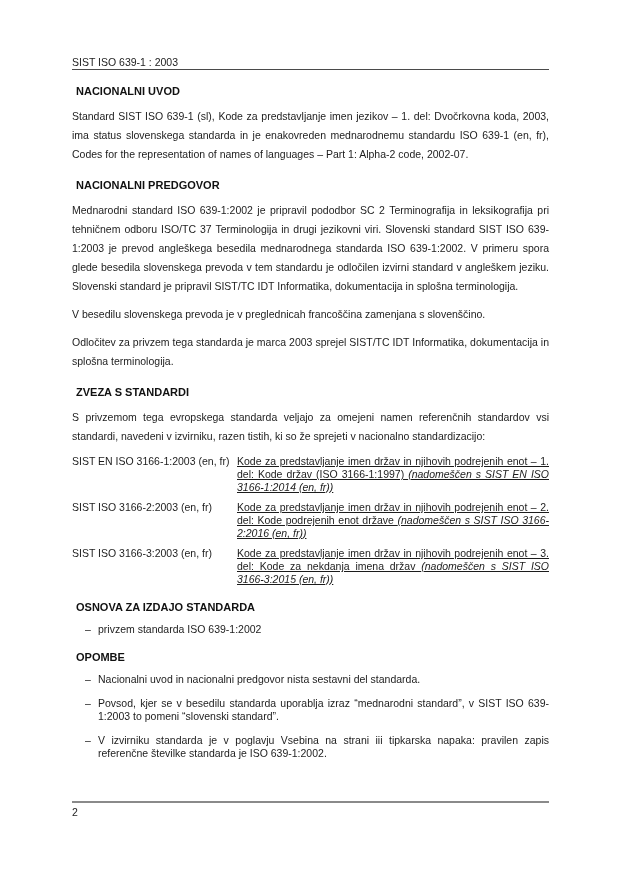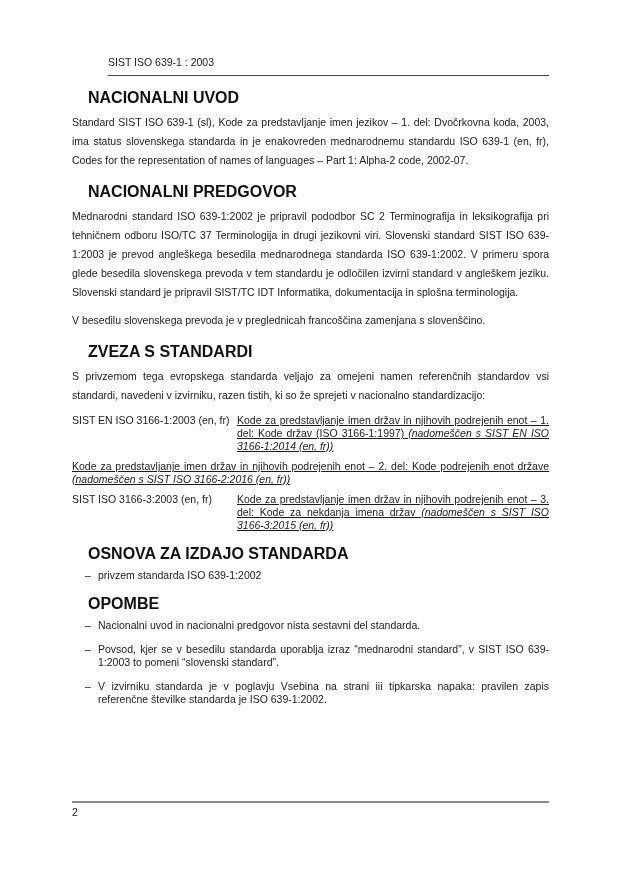--- a/index.html
+++ b/index.html
@@ -24,30 +24,28 @@
   }
   .content {
     position: absolute;
     left: 72px;
     top: 56px;
     width: 477px;
   }
   .doc-header {
     font-size: 10.5px;
     line-height: 13px;
-    padding-bottom: 6px;
     border-bottom: 1.5px solid #4a4a4a;
     color: #222;
-    margin-left: 36px;
   }
   .section-title {
-    font-size: 16px;
+    font-size: 11px;
     line-height: 13px;
     font-weight: bold;
-    margin: 15px 0 9px 16px;
+    margin: 15px 0 9px 4px;
     color: #111;
   }
   .para {
     font-size: 10.5px;
     line-height: 19px;
     text-align: justify;
     margin: 9px 0;
     color: #1c1c1c;
   }
   .standards-list {
@@ -117,30 +115,32 @@
     <div class="doc-header">
       <span>SIST ISO 639-1 : 2003</span>
     </div>
 
     <div class="section-title">NACIONALNI UVOD</div>
     <div class="para">Standard SIST ISO 639-1 (sl), Kode za predstavljanje imen jezikov – 1. del: Dvočrkovna koda, 2003, ima status slovenskega standarda in je enakovreden mednarodnemu standardu ISO 639-1 (en, fr), Codes for the representation of names of languages – Part 1: Alpha-2 code, 2002-07.</div>
 
     <div class="section-title">NACIONALNI PREDGOVOR</div>
     <div class="para">Mednarodni standard ISO 639-1:2002 je pripravil pododbor SC 2 Terminografija in leksikografija pri tehničnem odboru ISO/TC 37 Terminologija in drugi jezikovni viri. Slovenski standard SIST ISO 639-1:2003 je prevod angleškega besedila mednarodnega standarda ISO 639-1:2002. V primeru spora glede besedila slovenskega prevoda v tem standardu je odločilen izvirni standard v angleškem jeziku. Slovenski standard je pripravil SIST/TC IDT Informatika, dokumentacija in splošna terminologija.</div>
     <div class="para">V besedilu slovenskega prevoda je v preglednicah francoščina zamenjana s slovenščino.</div>
+    <div class="para">Odločitev za privzem tega standarda je marca 2003 sprejel SIST/TC IDT Informatika, dokumentacija in splošna terminologija.</div>
 
     <div class="section-title">ZVEZA S STANDARDI</div>
     <div class="para">S privzemom tega evropskega standarda veljajo za omejeni namen referenčnih standardov vsi standardi, navedeni v izvirniku, razen tistih, ki so že sprejeti v nacionalno standardizacijo:</div>
 
     <div class="standards-list">
       <div class="standard-row">
         <div class="standard-code">SIST EN ISO 3166-1:2003 (en, fr)</div>
         <div class="standard-desc"><span>Kode za predstavljanje imen držav in njihovih podrejenih enot – 1. del: Kode držav (ISO 3166-1:1997) </span><span class="standard-note">(nadomeščen s SIST EN ISO 3166-1:2014 (en, fr))</span></div>
       </div>
       <div class="standard-row">
+        <div class="standard-code">SIST ISO 3166-2:2003 (en, fr)</div>
         <div class="standard-desc"><span>Kode za predstavljanje imen držav in njihovih podrejenih enot – 2. del: Kode podrejenih enot države </span><span class="standard-note">(nadomeščen s SIST ISO 3166-2:2016 (en, fr))</span></div>
       </div>
       <div class="standard-row">
         <div class="standard-code">SIST ISO 3166-3:2003 (en, fr)</div>
         <div class="standard-desc"><span>Kode za predstavljanje imen držav in njihovih podrejenih enot – 3. del: Kode za nekdanja imena držav </span><span class="standard-note">(nadomeščen s SIST ISO 3166-3:2015 (en, fr))</span></div>
       </div>
     </div>
 
     <div class="section-title">OSNOVA ZA IZDAJO STANDARDA</div>
     <div class="bullet-list">

